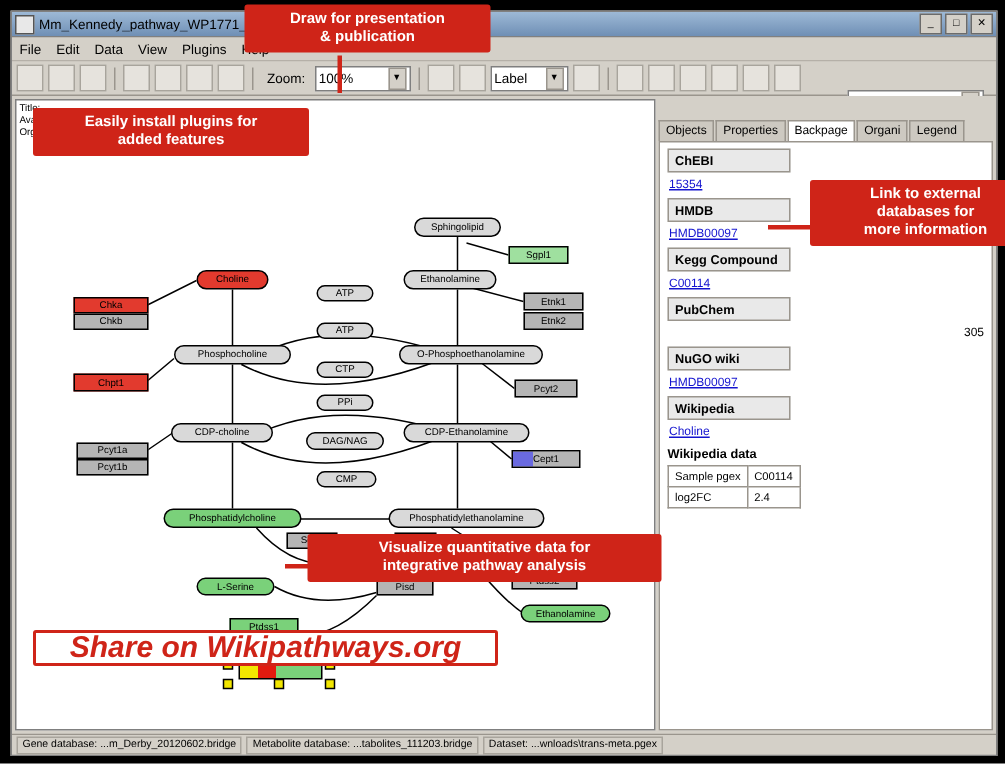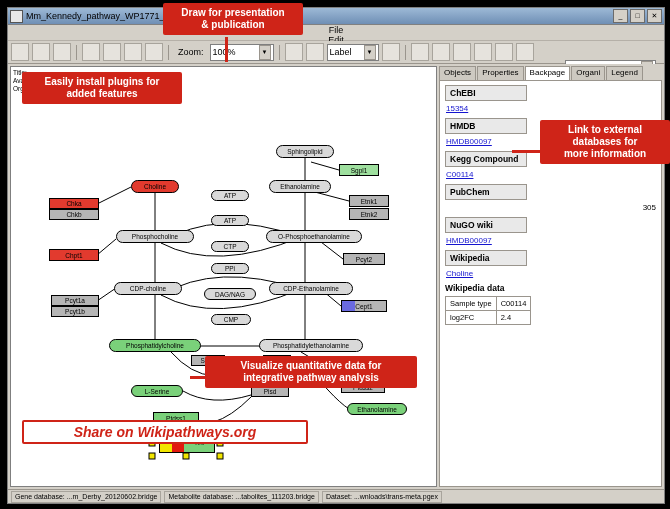--- a/index.html
+++ b/index.html
@@ -16,21 +16,21 @@
   
   .titlebar{
     height:16px;background:linear-gradient(#9db9d6,#6f8fb5);
     display:flex;align-items:center;padding:0 2px;border-bottom:1px solid #808080;
   }
   .titlebar .ico{width:11px;height:11px;background:#e8e8e8;border:1px solid #555;margin-right:3px;}
   .titlebar .txt{font-size:9px;color:#000;flex:1;white-space:nowrap;overflow:hidden;}
   .wbtns{display:flex;gap:2px;}
   .wbtn{width:13px;height:12px;background:#d4d0c8;border:1px solid #6b6b6b;font-size:7px;line-height:11px;text-align:center;color:#000;}
   
-  .menubar{height:15px;background:#d4d0c8;display:flex;align-items:center;font-size:9px;border-bottom:1px solid #b5b0a8;flex-direction:column;}
+  .menubar{height:15px;background:#d4d0c8;display:flex;align-items:center;font-size:9px;border-bottom:1px solid #b5b0a8;}
   .menubar span{padding:0 5px;}
   
   .toolbar{height:22px;background:#d4d0c8;display:flex;align-items:center;padding:0 3px;gap:3px;border-bottom:1px solid #9a958d;}
   .tbtn{width:16px;height:16px;background:#e6e3dd;border:1px solid #a8a49c;}
   .tsep{width:1px;height:15px;background:#9a958d;margin:0 2px;}
   .zlabel{font-size:9px;margin:0 3px 0 4px;}
   .combo{height:15px;background:#fff;border:1px solid #7f7f7f;font-size:9px;display:flex;align-items:center;padding:0 2px;}
   .combo .arr{margin-left:auto;width:10px;height:13px;background:#d4d0c8;border:1px solid #9a958d;font-size:6px;text-align:center;line-height:12px;}
   .viscombo{position:absolute;right:8px;top:52px;width:85px;}
   
@@ -40,39 +40,39 @@
   .canvas{position:absolute;inset:0;overflow:hidden;}
   
   .node{position:absolute;font-size:6.5px;text-align:center;color:#000;border:1px solid #000;
         display:flex;align-items:center;justify-content:center;box-sizing:border-box;}
   .metab{background:#d9d9d9;border-radius:9px;}
   .gene{background:#b5b5b5;}
   .green{background:#7ad17a;border-radius:9px;}
   .datanode{display:flex;border:1px solid #000;position:absolute;}
   .datanode div{font-size:6px;display:flex;align-items:center;justify-content:center;}
   
-  .rightpane{flex:1;margin:2px 2px 2px 0;display:flex;flex-direction:column;}
+  .rightpane{flex:1;margin:16px 2px 2px 0;display:flex;flex-direction:column;}
   .tabs{display:flex;font-size:8px;height:14px;}
   .tab{padding:1px 4px;border:1px solid #9a958d;border-bottom:none;background:#cdc9c1;margin-right:1px;}
   .tab.active{background:#fff;}
   .panel{flex:1;background:#fff;border:1px solid #9a958d;padding:4px 5px;overflow:hidden;font-size:8.5px;}
   .secbox{background:#e9e9e9;border:1px solid #9a958d;font-weight:bold;font-size:8.5px;padding:2px 4px;display:inline-block;min-width:72px;margin-bottom:2px;}
   .lnk{color:#1414cf;text-decoration:underline;font-size:8px;display:block;margin:1px 0 5px 1px;}
   .plain{font-size:8px;margin:1px 0 5px 1px;text-align:right;}
   .exp{font-weight:bold;font-size:8.5px;margin:4px 0 3px 0;}
   .geneid{font-size:7.5px;margin-bottom:2px;}
   table.dt{border-collapse:collapse;font-size:7.5px;}
   table.dt td{border:1px solid #9a958d;padding:1px 4px;height:11px;}
   
   .status{height:13px;background:#d4d0c8;border-top:1px solid #9a958d;display:flex;align-items:center;font-size:7px;padding:0 3px;}
   .status .cell{border:1px solid #a8a49c;padding:0 3px;height:10px;line-height:10px;}
   
   .anno{position:absolute;background:#cf2418;color:#fff;font-weight:bold;text-align:center;
-        font-size:10px;line-height:12px;padding:4px 6px;border-radius:2px;z-index:40;}
-  .anno.white{background:#fff;color:#cf2418;border:2px solid #cf2418;font-style:italic;font-size:14px;}
+        font-size:10px;line-height:12px;padding:4px 18px;border-radius:2px;z-index:40;}
+  .anno.white{background:#fff;color:#cf2418;border:2px solid #cf2418;font-style:italic;font-size:20px;}
   .arrowline{position:absolute;background:#cf2418;z-index:39;}
 </style>
 </head>
 <body>
 
 <div class="app">
 
   <div class="titlebar">
     <div class="ico"></div>
     <div class="txt">Mm_Kennedy_pathway_WP1771_45176.gpml - PathVisio</div>
@@ -247,21 +247,21 @@
         <div class="secbox">NuGO wiki</div>
         <a class="lnk">HMDB00097</a>
 
         <div class="secbox">Wikipedia</div>
         <a class="lnk">Choline</a>
 
         <div class="exp">Wikipedia data</div>
         <table class="dt">
           <tbody>
               <tr>
-            <td>Sample type</td>
+            <td>Sample pgex</td>
             <td>C00114</td>
           </tr>
           <tr>
             <td>log2FC</td>
             <td>2.4</td>
           </tr>
         </tbody>
           </table>
       </div>
     </div>

